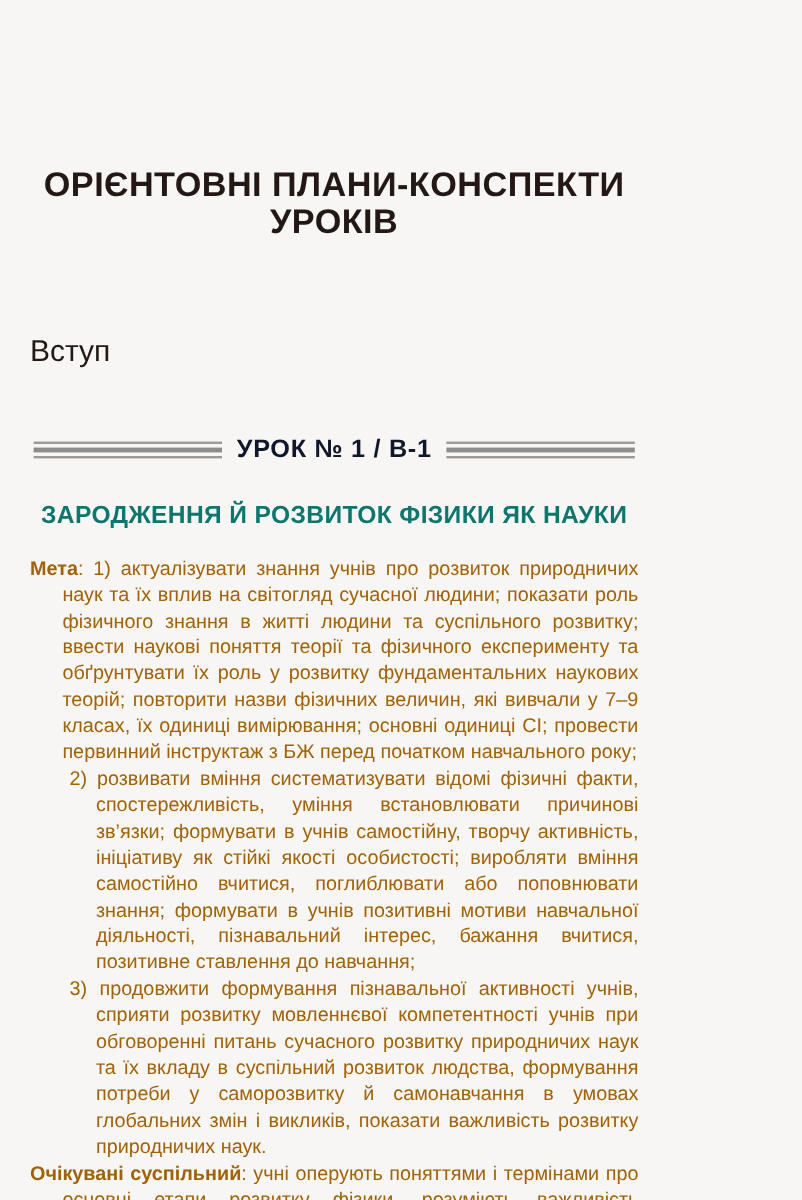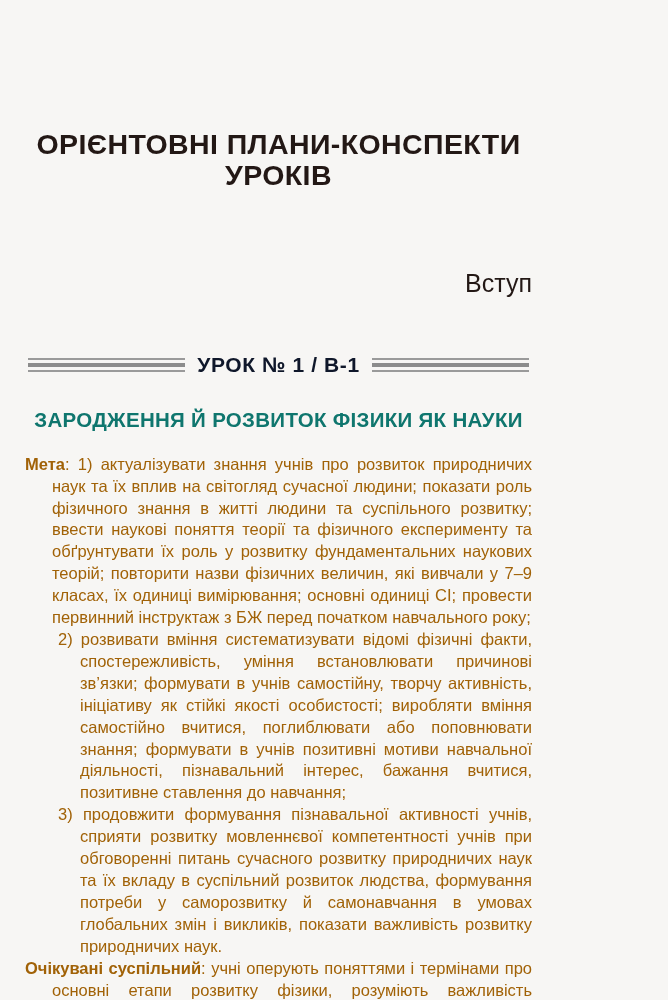--- a/index.html
+++ b/index.html
@@ -12,39 +12,39 @@
     background: #f7f6f4;
     font-family: "Liberation Sans", sans-serif;
     color: #231815;
     overflow: hidden;
   }
   .page {
     position: relative;
     width: 557px;
     height: 1000px;
     box-sizing: border-box;
-    padding: 0 25px;
+    padding: 10px 25px;
   }
 
   
   .doc-title {
     text-align: center;
     font-weight: bold;
     font-size: 28.5px;
     letter-spacing: 0.4px;
     color: #231815;
     margin: 0;
     padding-top: 129px;
     line-height: 1.1;
     font-stretch: semi-condensed;
   }
 
   
   .doc-subtitle {
-    text-align: right;
+    text-align: left;
     font-size: 25px;
     font-weight: normal;
     color: #231815;
     margin: 0;
     padding-top: 78px;
     line-height: 1.1;
   }
 
   
   .lesson-divider {

